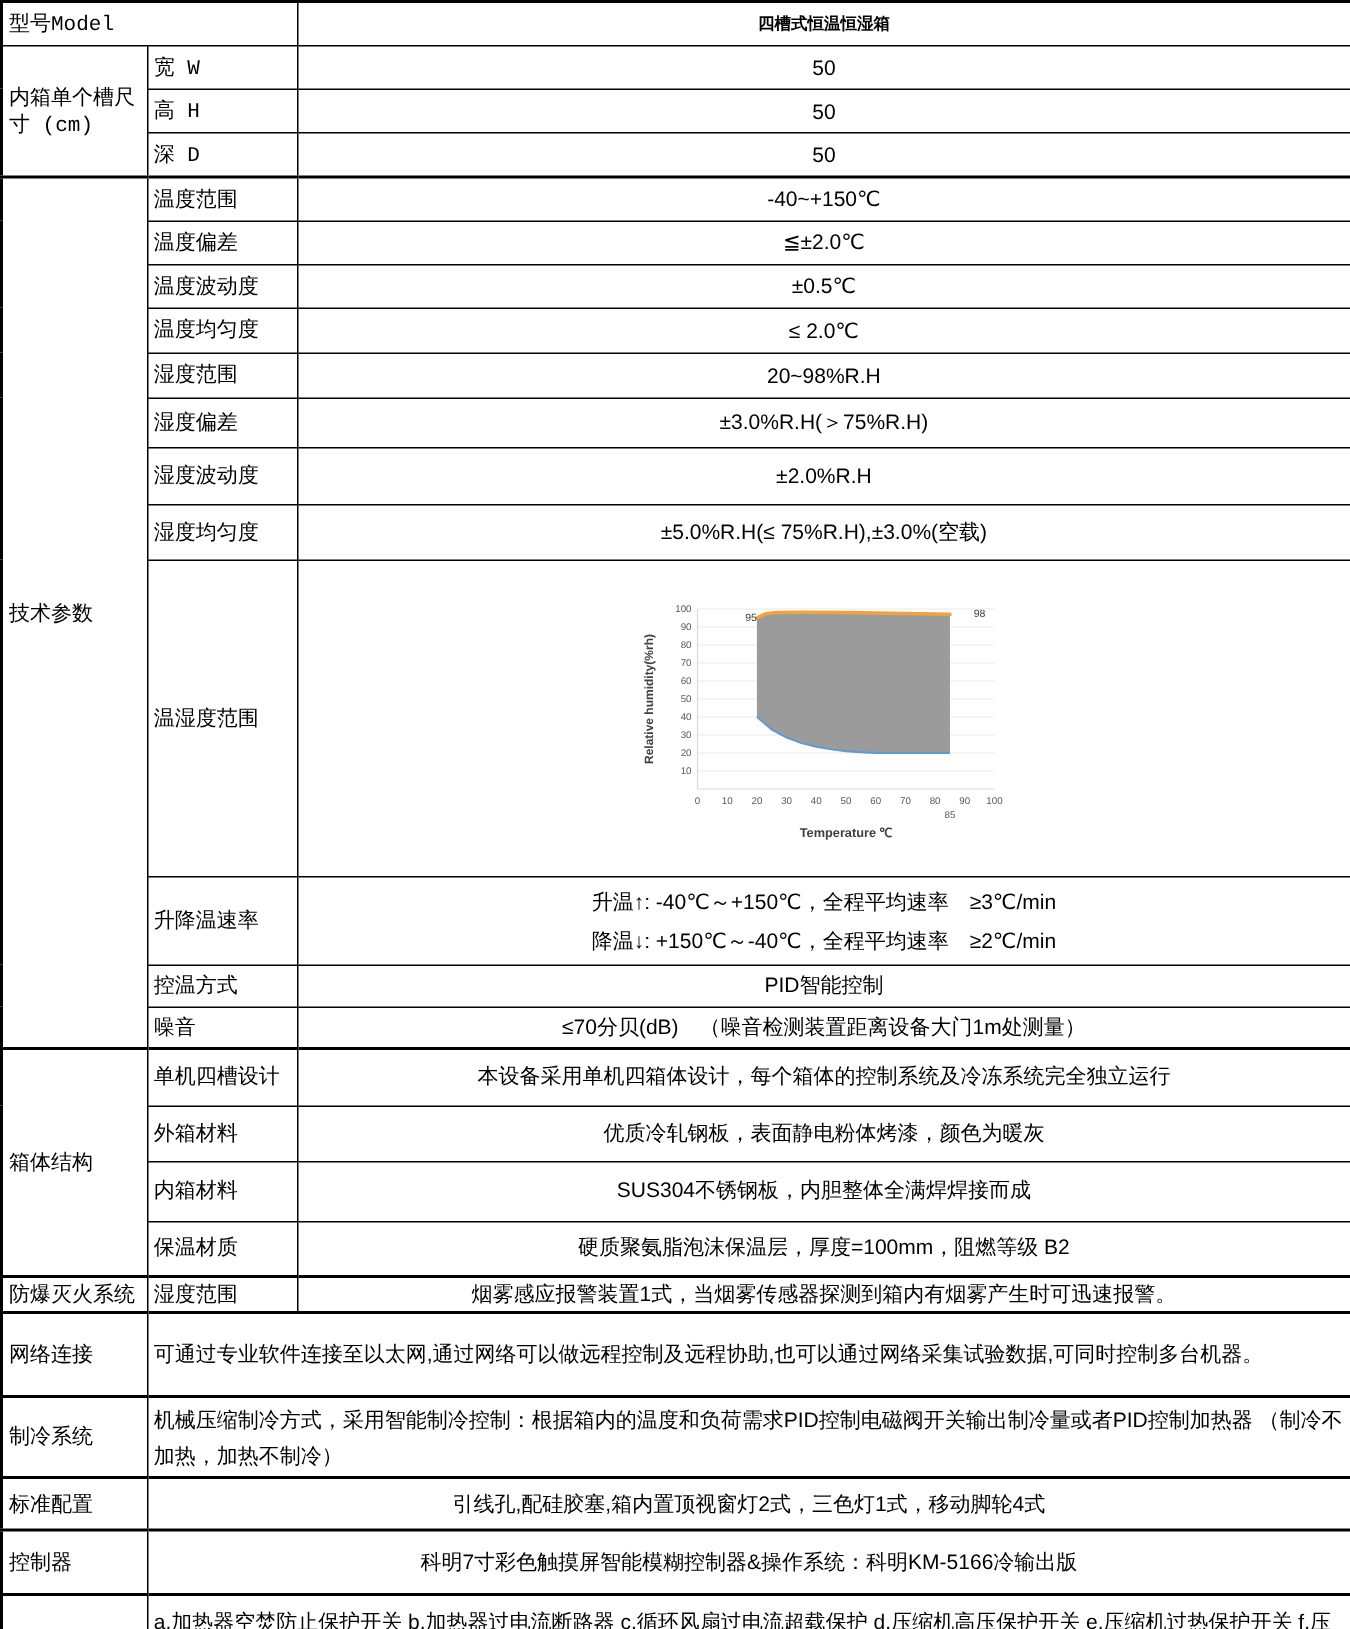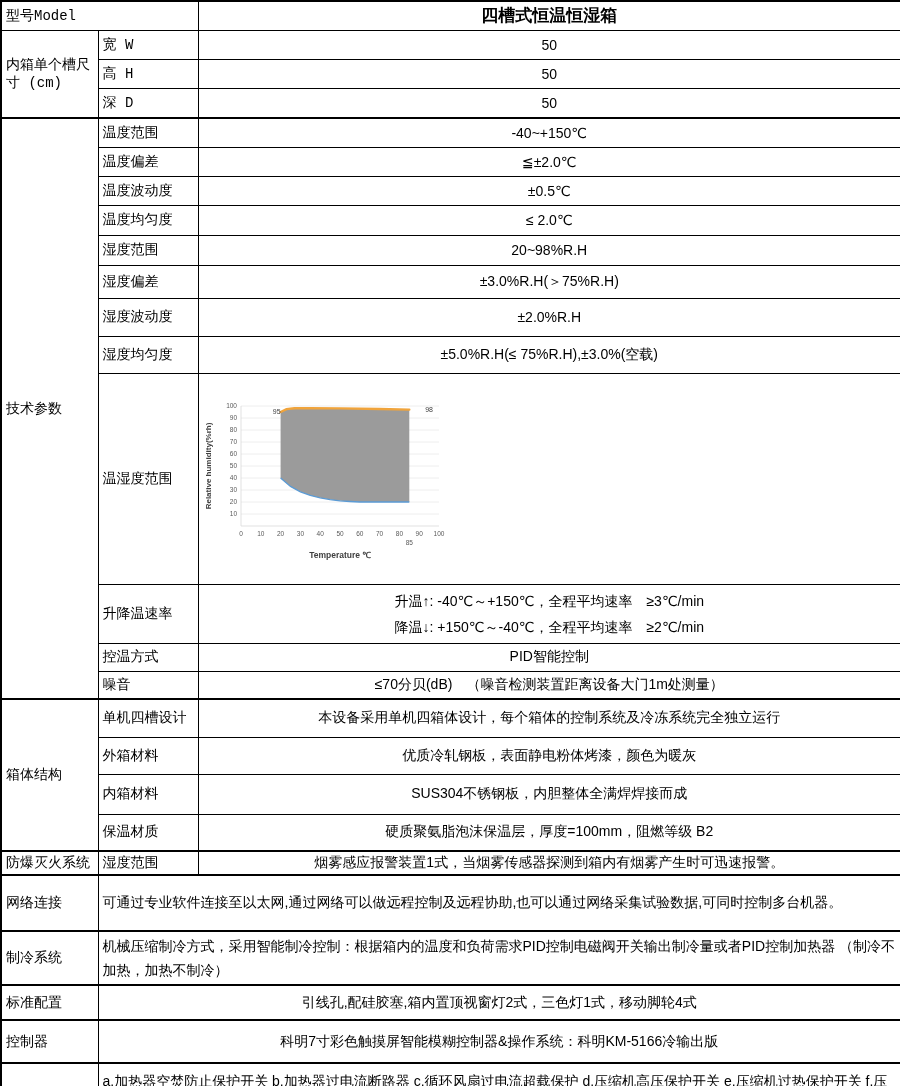--- a/index.html
+++ b/index.html
@@ -2,23 +2,23 @@
 <html><head>
 <meta charset="utf-8">
 <style>
   html,body{margin:0;padding:0;background:#fff;}
   body{font-family:"Liberation Sans","DejaVu Sans",sans-serif;color:#000;}
   table.spec{border-collapse:collapse;width:900px;table-layout:fixed;border:2px solid #000;}
   td{border:1px solid #000;font-size:14px;padding:2px 4px;vertical-align:middle;overflow:hidden;word-break:break-all;}
   td.label{text-align:left;font-family:Liberation Mono, monospace;}
   td.value{text-align:center;}
   td.value-left{text-align:left;}
-  td.bold{font-weight:bold;font-size:17px;}
+  td.bold{font-weight:bold;font-size:11px;}
   tr.sec>td{border-top:2px solid #000;}
-  td.chart-cell{padding:20px 0;}
+  td.chart-cell{text-align:center;padding:20px 0;}
   td.twoline div{line-height:26px;}
   td.loose{line-height:27px;}
   td.loose2{line-height:24px;}
   svg{display:inline-block;vertical-align:middle;}
 </style>
 </head>
 <body>
 
 <table class="spec">
   <colgroup>

